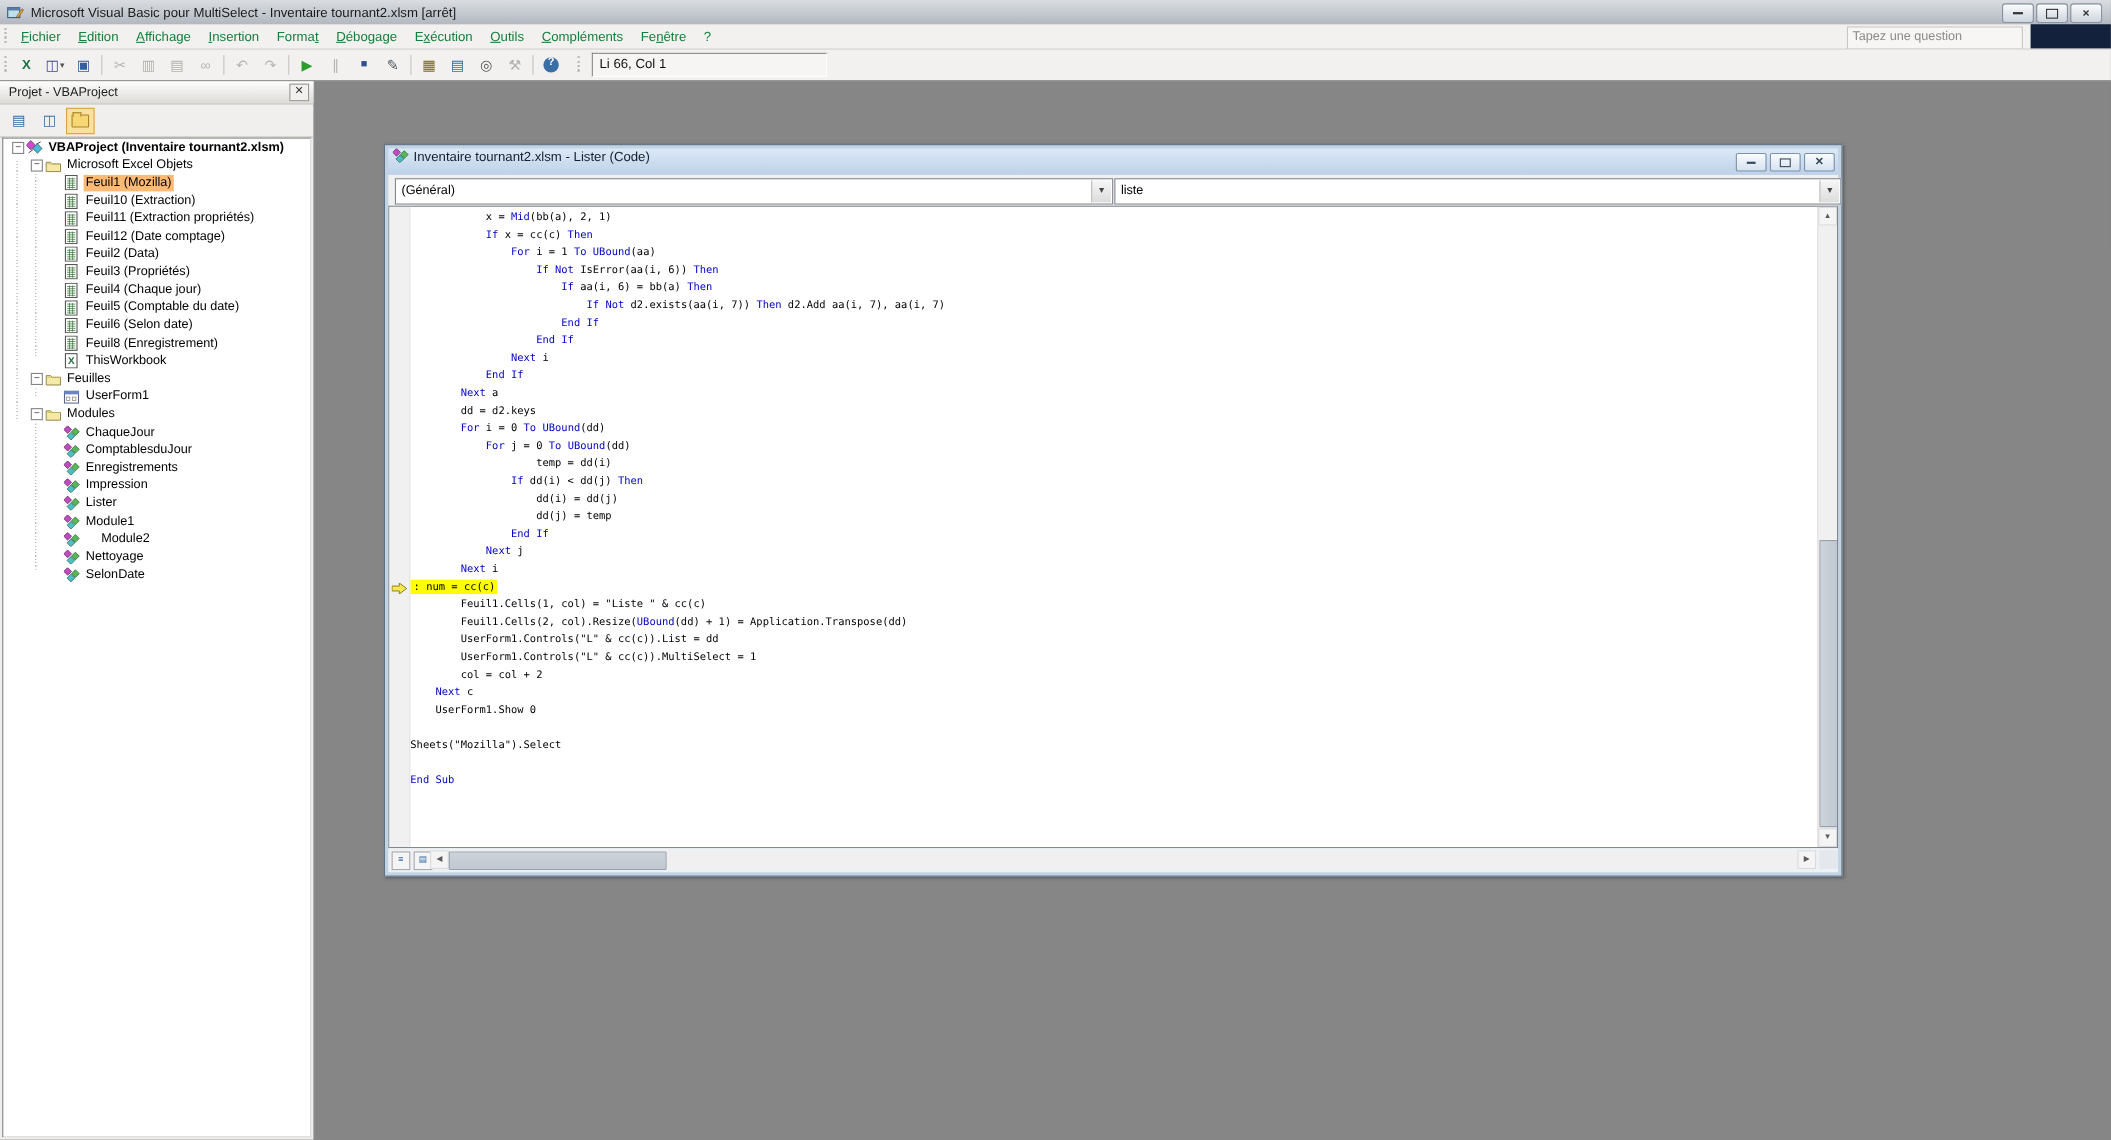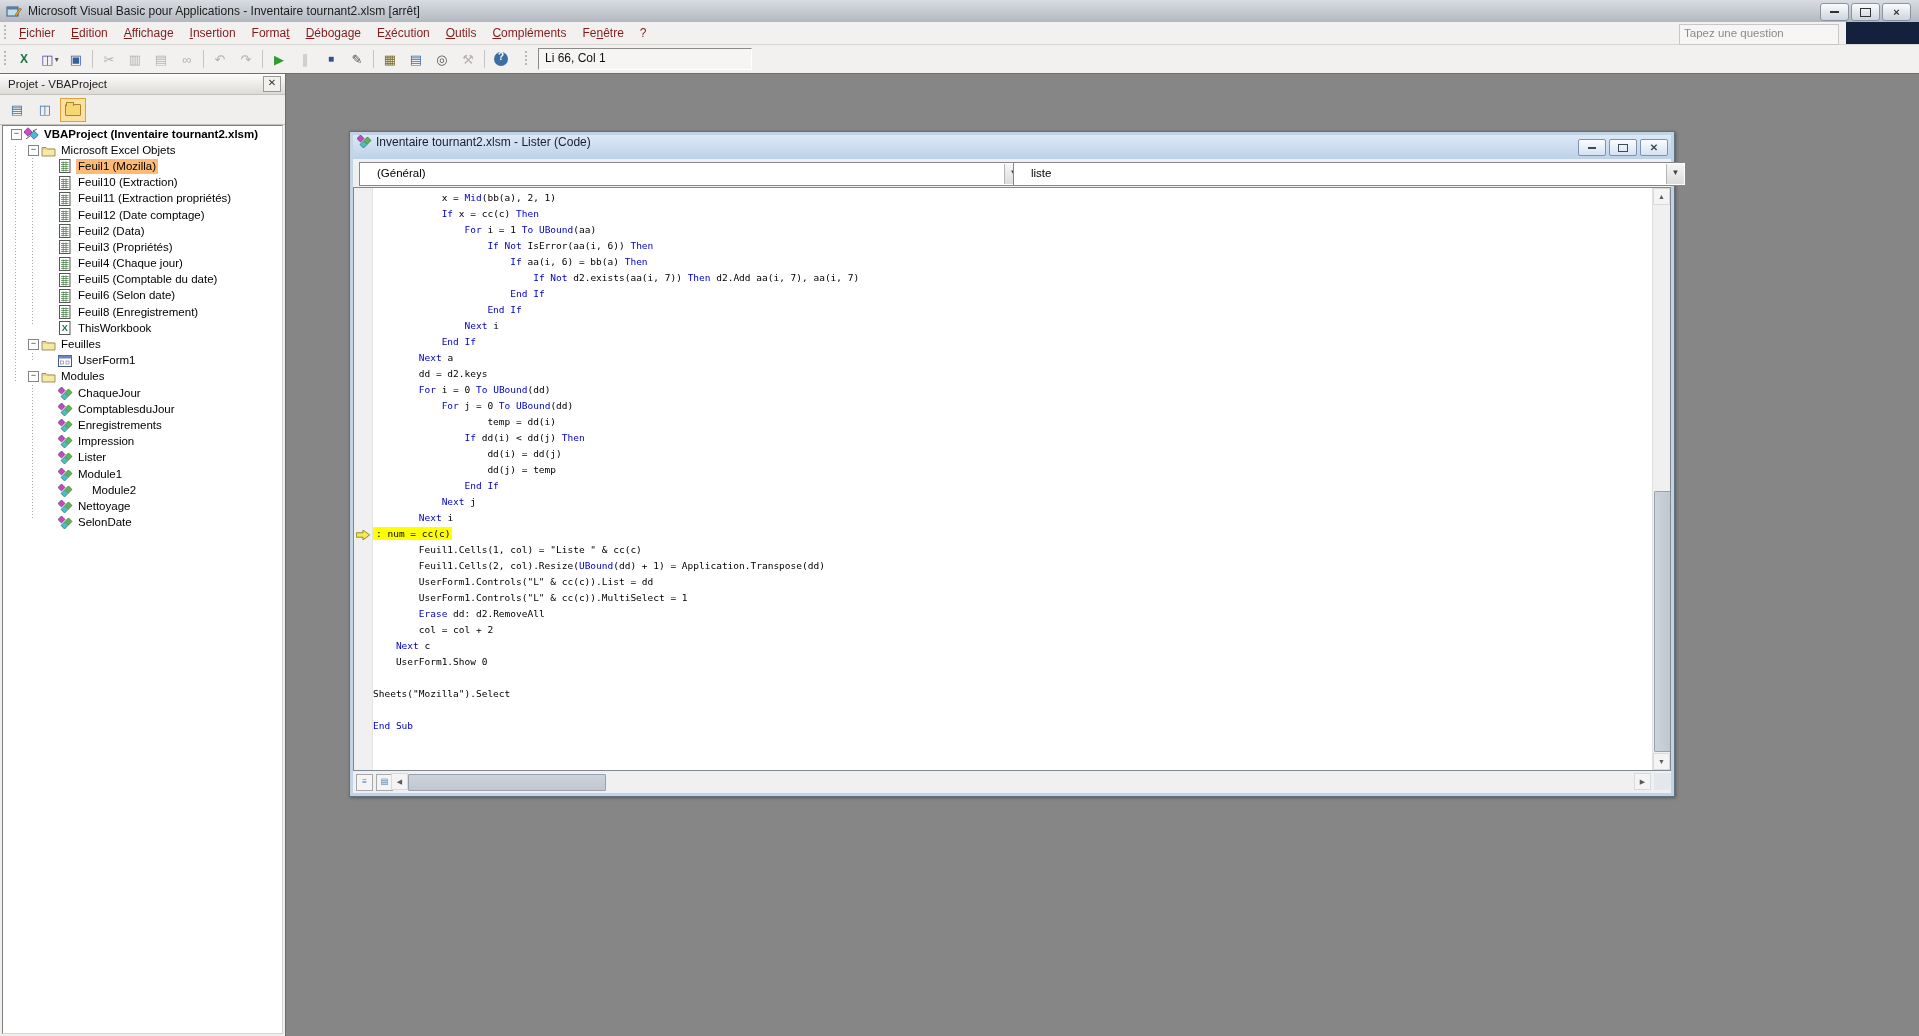--- a/index.html
+++ b/index.html
@@ -15,21 +15,21 @@
   .winbtn{width:27px;height:16px;border:1px solid #8a93a0;border-radius:3px;
     background:linear-gradient(#fbfcfd,#ccd4dd);display:flex;align-items:center;justify-content:center}
   .winbtn .bar{width:9px;height:2px;background:#333}
   .winbtn .box{width:9px;height:7px;border:1.5px solid #333}
   .winbtn .x{font-size:11px;font-weight:bold;color:#333;line-height:1}
   #menubar{position:absolute;left:0;top:22px;width:1919px;height:22px;background:#f2f1ef;
     border-bottom:1px solid #d8d6d2;display:flex;align-items:center}
   .grip{width:5px;height:16px;margin:0 3px;
     background-image:repeating-linear-gradient(180deg,#b9b7b3 0 2px,transparent 2px 4px);
     background-size:2px 100%;background-repeat:no-repeat;background-position:1px 0}
-  .menu-item{padding:3px 8px;font-size:12px;color:#7f1d1d;white-space:nowrap}
+  .menu-item{padding:3px 8px;font-size:12px;color:#15803d;white-space:nowrap}
   .menu-item u{text-decoration:underline}
   #question-box{position:absolute;right:80px;top:2px;width:150px;height:17px;
     background:#f7f6f4;border:1px solid #c9c7c3;color:#8a8a8a;font-size:11.5px;
     padding:1px 4px;line-height:15px}
   #nav-block{position:absolute;right:0;top:0;width:73px;height:22px;background:#14213d}
   #toolbar{position:absolute;left:0;top:45px;width:1919px;height:28px;background:#f2f1ef;
     border-bottom:1px solid #6f6f6f;display:flex;align-items:center}
   .tb-btn{width:22px;height:20px;margin:0 1px;display:flex;align-items:center;justify-content:center;
     border:1px solid transparent;border-radius:2px;position:relative}
   .tb-btn .g{font-size:13px;line-height:1;color:#4a5560}
@@ -85,21 +85,21 @@
   #cw-title{font-size:12px;color:#15202b;margin-left:4px}
   #cw-buttons{position:absolute;right:3px;top:4px;display:flex;gap:3px}
   .cwbtn{width:26px;height:15px;border:1px solid #7f93a8;border-radius:2px;
     background:linear-gradient(#fafcfe,#d6e2f0);display:flex;align-items:center;justify-content:center}
   .cwbtn .bar{width:8px;height:2px;background:#3a4a5a}
   .cwbtn .box{width:8px;height:6px;border:1.5px solid #3a4a5a}
   .cwbtn .x{font-size:10px;font-weight:bold;color:#3a4a5a;line-height:1}
   #combo-row{position:absolute;left:3px;top:27px;right:3px;height:28px;background:#f0f0f0;
     border-bottom:1px solid #d0d0d0}
   .combo{position:absolute;top:3px;height:22px;background:#fff;border:1px solid #828790;
-    font-size:11.5px;line-height:20px;padding-left:17px}
+    font-size:11.5px;line-height:20px;padding-left:5px}
   .combo .arrow{position:absolute;right:1px;top:1px;bottom:1px;width:17px;
     background:linear-gradient(#f6f6f6,#dcdcdc);border-left:1px solid #b5b5b5;
     text-align:center;font-size:8px;line-height:18px;color:#444}
   #combo-object{left:6px;width:646px}
   #combo-proc{left:660px;width:654px}
   #code-area{position:absolute;left:3px;top:55px;right:3px;bottom:25px;background:#fff;
     border:1px solid #828790;overflow:hidden}
   #code-margin{position:absolute;left:0;top:0;bottom:0;width:18px;background:#f0f0f0;
     border-right:1px solid #e4e4e4}
   #exec-arrow{position:absolute;left:2px;width:14px;height:10px}
@@ -127,21 +127,21 @@
 <body>
 
 <div id="titlebar">
   <span id="app-icon">
     <svg width="16" height="16" viewBox="0 0 16 16">
       <rect x="1" y="4" width="11" height="9" fill="#bfe0e8" stroke="#3a5a7a"></rect>
       <rect x="1" y="4" width="11" height="2.5" fill="#5a7aa8"></rect>
       <path d="M9 12 L14 5 L15.5 6 L10.5 13 Z" fill="#e8a33a" stroke="#7a5a1a" stroke-width="0.6"></path>
     </svg>
   </span>
-  <span id="title-text">Microsoft Visual Basic pour Applications - Inventaire tournant2.xlsm [arrêt]</span>
+  <span id="title-text">Microsoft Visual Basic pour MultiSelect - Inventaire tournant2.xlsm [arrêt]</span>
   <span id="win-buttons">
     <span class="winbtn">
         <span class="bar"></span>
       </span>
     <span class="winbtn">
         <span class="box"></span>
       </span>
     <span class="winbtn">
         <span class="x">×</span>
       </span>
@@ -569,21 +569,20 @@
           <div class="code-line"><span style="color: rgb(0, 0, 0); text-align: center;">                    dd(i) = dd(j)</span></div>
           <div class="code-line"><span style="color: rgb(0, 0, 0);">                    dd(j) = temp</span></div>
           <div class="code-line"><span style="color: rgb(0, 0, 0);">                </span><span style="color: rgb(0, 0, 198);">End If</span></div>
           <div class="code-line"><span style="color: rgb(0, 0, 0);">            </span><span style="color: rgb(0, 0, 198);">Next</span><span style="color: rgb(0, 0, 0);"> j</span></div>
           <div class="code-line"><span style="color: rgb(0, 0, 0);">        </span><span style="color: rgb(0, 0, 198);">Next</span><span style="color: rgb(0, 0, 0);"> i</span></div>
           <div class="code-line hl-line"><span class="hl" style="background: rgb(255, 255, 0);"><span style="color: rgb(0, 0, 0);">: num = cc(c)</span></span></div>
           <div class="code-line"><span style="color: rgb(0, 0, 0);">        Feuil1.Cells(1, col) = "Liste " &amp; cc(c)</span></div>
           <div class="code-line"><span style="color: rgb(0, 0, 0);">        Feuil1.Cells(2, col).Resize(</span><span style="color: rgb(0, 0, 198);">UBound</span><span style="color: rgb(0, 0, 0);">(dd) + 1) = Application.Transpose(dd)</span></div>
           <div class="code-line"><span style="color: rgb(0, 0, 0);">        UserForm1.Controls("L" &amp; cc(c)).List = dd</span></div>
           <div class="code-line"><span style="color: rgb(0, 0, 0);">        UserForm1.Controls("L" &amp; cc(c)).MultiSelect = 1</span></div>
-          <div class="code-line"><span style="color: rgb(0, 0, 0);">        </span><span style="color: rgb(0, 0, 198);">Erase</span><span style="color: rgb(0, 0, 0);"> dd: d2.RemoveAll</span></div>
           <div class="code-line"><span style="color: rgb(0, 0, 0);">        col = col + 2</span></div>
           <div class="code-line"><span style="color: rgb(0, 0, 0);">    </span><span style="color: rgb(0, 0, 198);">Next</span><span style="color: rgb(0, 0, 0);"> c</span></div>
           <div class="code-line"><span style="color: rgb(0, 0, 0);">    UserForm1.Show 0</span></div>
           <div class="code-line"><span style="color: rgb(0, 0, 0);"></span></div>
           <div class="code-line"><span style="color: rgb(0, 0, 0);">Sheets("Mozilla").Select</span></div>
           <div class="code-line"><span style="color: rgb(0, 0, 0);"></span></div>
           <div class="code-line"><span style="color: rgb(0, 0, 198);">End Sub</span></div>
         </div>
       <div id="vscroll">
         <span class="sb-arrow" style="top:0">▲</span>

